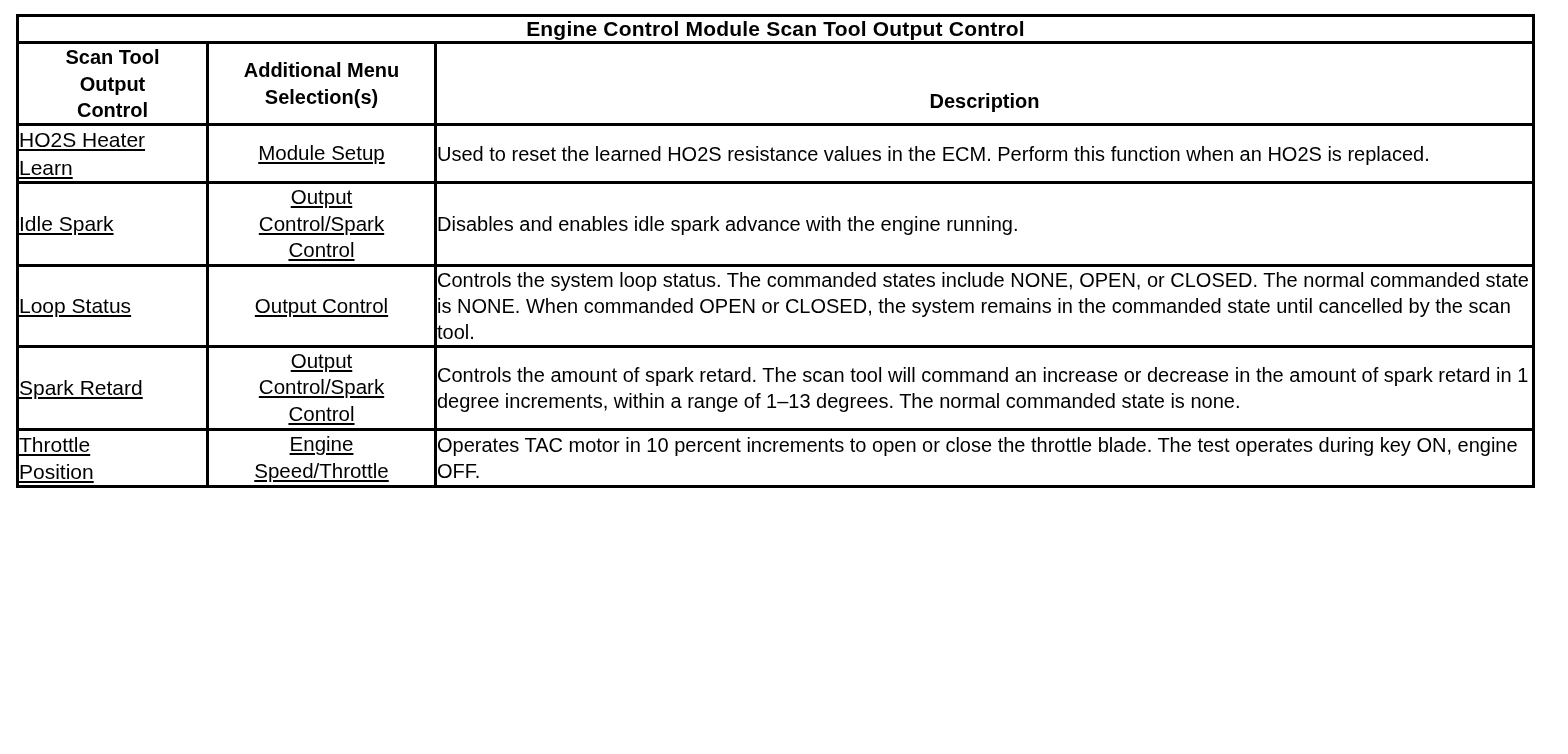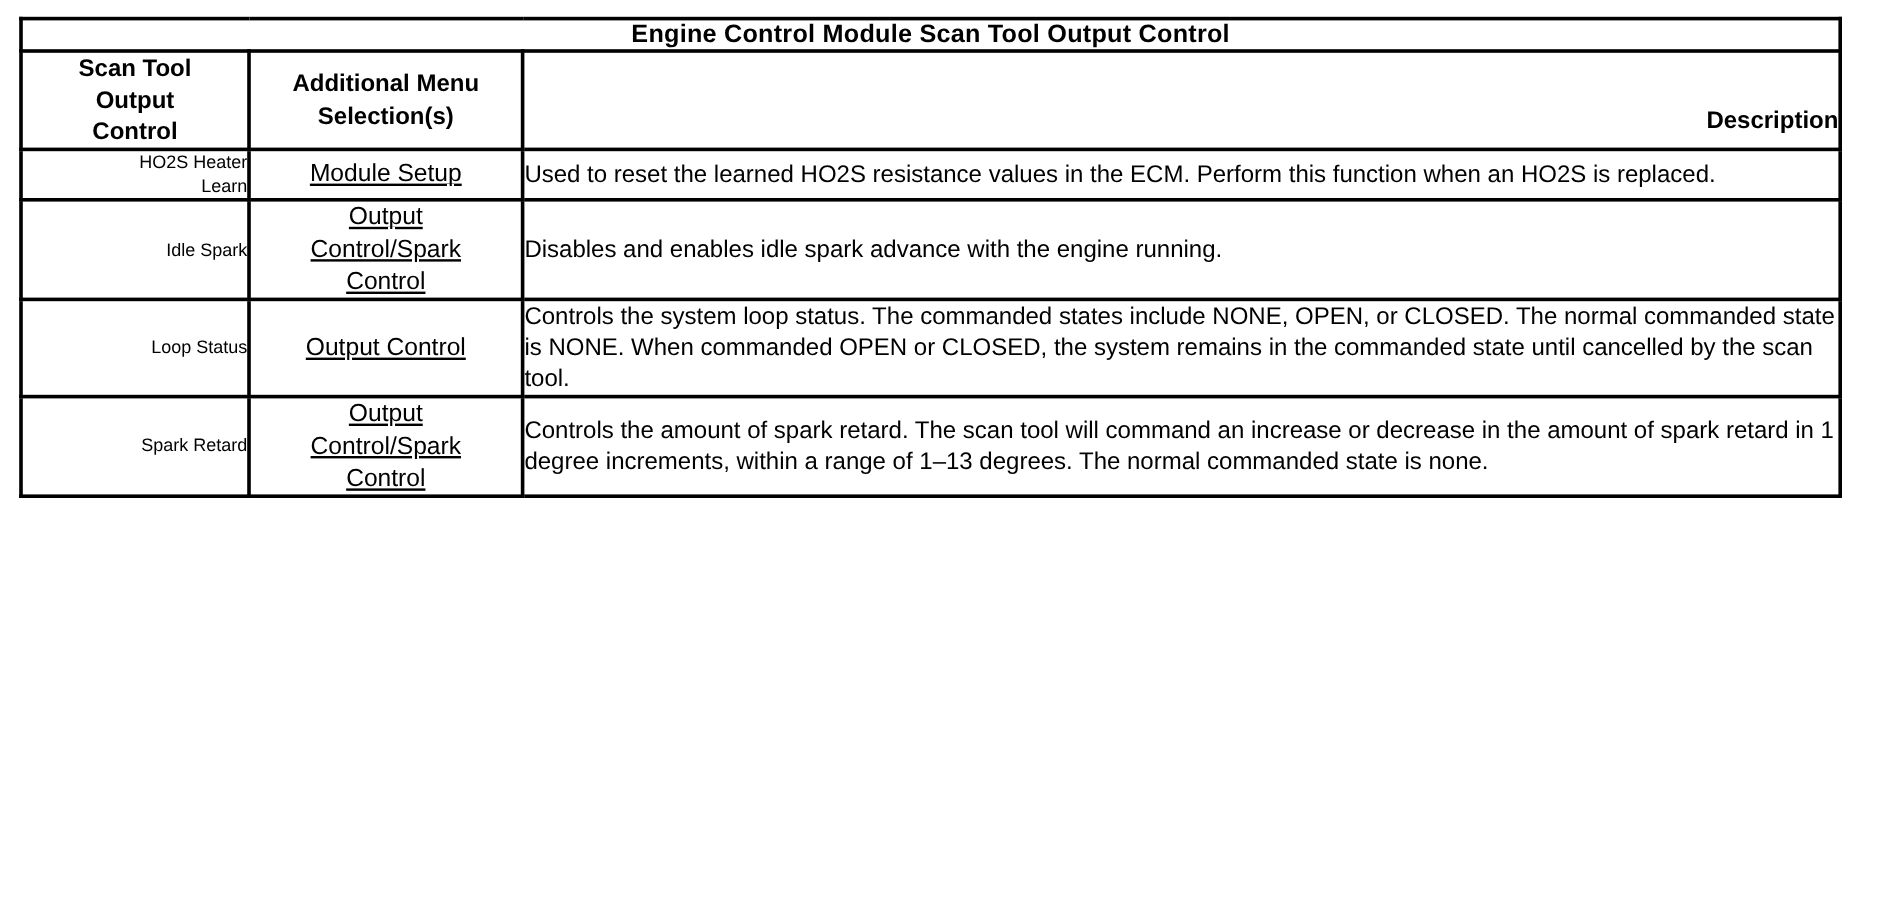--- a/index.html
+++ b/index.html
@@ -60,29 +60,29 @@
   .head-cell {
     text-align: center;
     font-weight: bold;
     font-size: 20px;
     line-height: 1.32;
     padding: 10px 6px 11px 6px;
   }
   .head-cell.desc {
     vertical-align: bottom;
     padding-bottom: 9px;
-    text-align: right;
   }
 
   
   .cell-control {
-    text-align: right;
-    font-size: 15px;
+    text-align: left;
+    font-size: 21px;
     line-height: 1.3;
     padding: 6px 4px 6px 7px;
+    text-decoration: underline;
   }
   .cell-menu {
     text-align: center;
     font-size: 20.5px;
     line-height: 1.3;
     padding: 6px 6px 6px 6px;
     text-decoration: underline;
   }
   .cell-desc {
     text-align: left;
@@ -174,17 +174,28 @@
           <span class="nl">Spark Retard</span>
         </td>
         <td class="cell-menu">
           <span class="nl">Output</span>
           <span class="nl">Control/Spark</span>
           <span class="nl">Control</span>
         </td>
         <td class="cell-desc">Controls the amount of spark retard. The scan tool will command an increase or decrease in the amount of spark retard in 1 degree increments, within a range of 1–13 degrees. The normal commanded state is none.</td>
       </tr>
 
+      <tr>
+        <td class="cell-control">
+          <span class="nl">Throttle</span>
+          <span class="nl">Position</span>
+        </td>
+        <td class="cell-menu">
+          <span class="nl">Engine</span>
+          <span class="nl">Speed/Throttle</span>
+        </td>
+        <td class="cell-desc">Operates TAC motor in 10 percent increments to open or close the throttle blade. The test operates during key ON, engine OFF.</td>
+      </tr>
 
     </tbody>
   </table>
 
 </div>
 
 </body></html>

